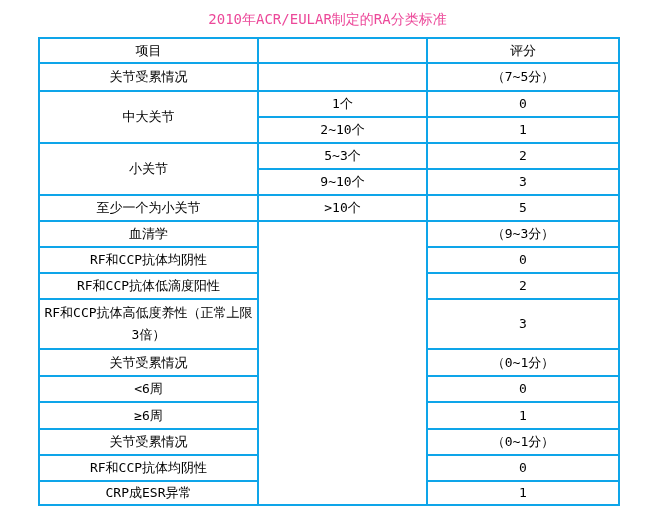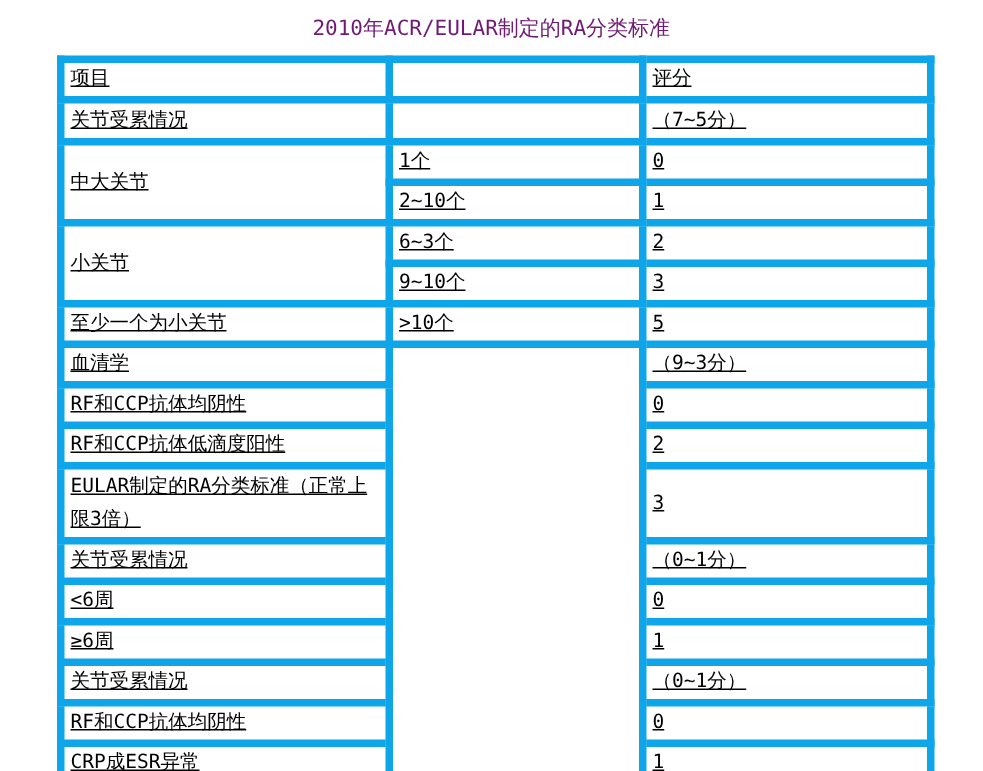--- a/index.html
+++ b/index.html
@@ -16,39 +16,38 @@
     height: 514px;
     background: #ffffff;
     overflow: hidden;
   }
   .title {
     margin-top: 10px;
     width: 100%;
     text-align: center;
     font-size: 14px;
     line-height: 18px;
-    color: #701a75;
+    color: #ec4899;
   }
   table.criteria {
     border-collapse: collapse;
     table-layout: fixed;
     margin-left: 38px;
     margin-top: 9px;
     width: 580px;
   }
   table.criteria td, table.criteria th {
-    border: 5px solid #0ea5e9;
+    border: 2px solid #0ea5e9;
     font-size: 13px;
     font-weight: normal;
-    text-align: left;
+    text-align: center;
     vertical-align: middle;
     padding: 0 4px;
     overflow: hidden;
     line-height: 22px;
-    text-decoration: underline;
   }
   col.c1 { width: 219px; }
   col.c2 { width: 169px; }
   col.c3 { width: 192px; }
   tr.h25 { height: 25px; }
   tr.h26 { height: 26px; }
   tr.h27 { height: 27px; }
   tr.h28 { height: 28px; }
   tr.h24 { height: 24px; padding-left: 12px; }
   tr.h50 { height: 50px; }
@@ -87,21 +86,21 @@
       <td>1个</td>
       <td>0</td>
     </tr>
     <tr class="h26">
       <td>2~10个</td>
       <td>1</td>
     </tr>
 
     <tr class="h26">
       <td rowspan="2">小关节</td>
-      <td>6~3个</td>
+      <td>5~3个</td>
       <td>2</td>
     </tr>
     <tr class="h26">
       <td>9~10个</td>
       <td>3</td>
     </tr>
 
     <tr class="h26">
       <td>至少一个为小关节</td>
       <td>&gt;10个</td>
@@ -118,21 +117,21 @@
       <td>RF和CCP抗体均阴性</td>
       <td>0</td>
     </tr>
 
     <tr class="h26">
       <td>RF和CCP抗体低滴度阳性</td>
       <td>2</td>
     </tr>
 
     <tr class="h50">
-      <td class="wrap">EULAR制定的RA分类标准（正常上限3倍）</td>
+      <td class="wrap">RF和CCP抗体高低度养性（正常上限3倍）</td>
       <td class="top-score">3</td>
     </tr>
 
     <tr class="h27">
       <td>关节受累情况</td>
       <td>（0~1分）</td>
     </tr>
 
     <tr class="h26">
       <td>&lt;6周</td>

